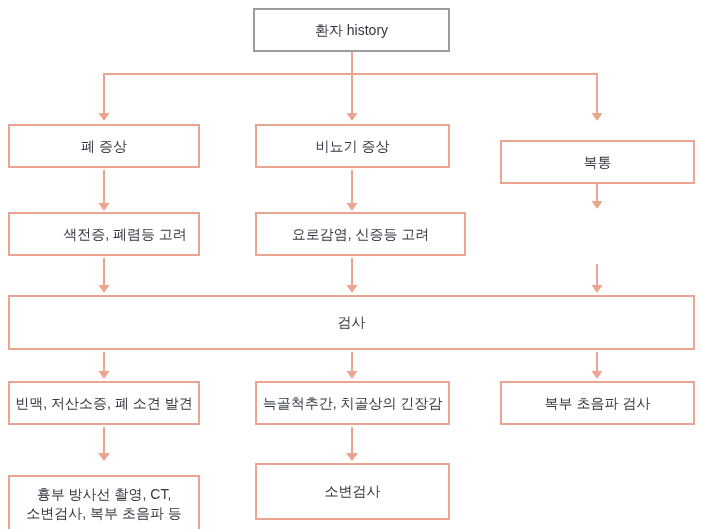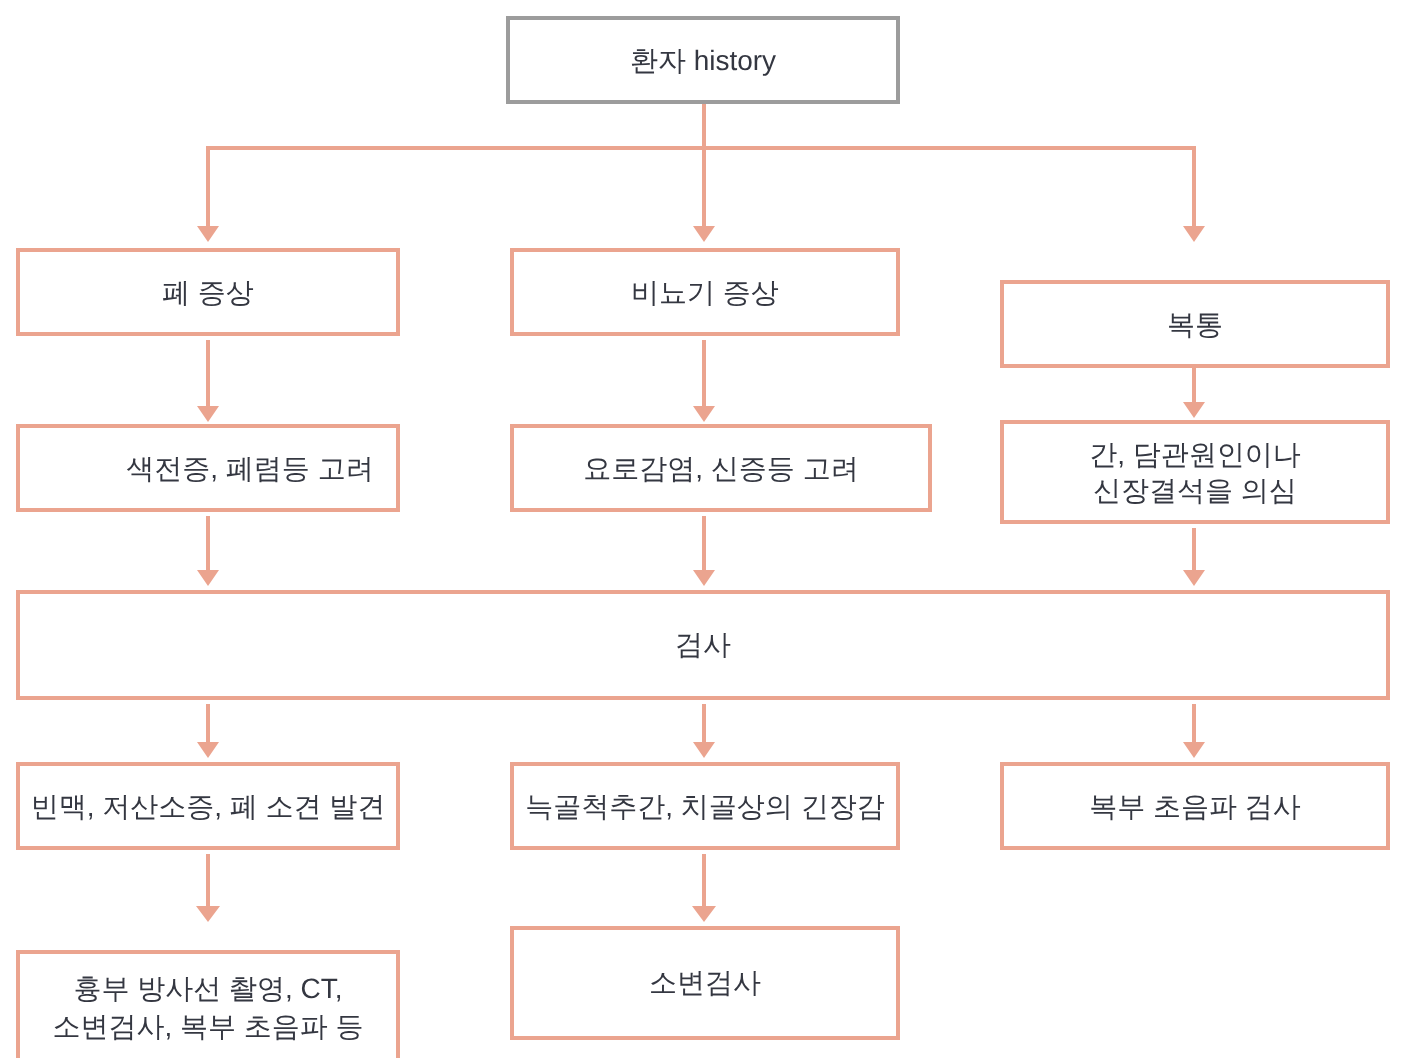--- a/index.html
+++ b/index.html
@@ -87,24 +87,20 @@
   <div class="node" style="left:500px;top:140px;width:195px;height:44px;">
     <span>복통</span>
   </div>
 
   <div class="node" style="left:8px;top:212px;width:192px;height:44px;padding-left:42px;">
     <span>색전증, 폐렴등 고려</span>
   </div>
   <div class="node" style="left:255px;top:212px;width:211px;height:44px;">
     <span>요로감염, 신증등 고려</span>
   </div>
-  <div class="node multiline" style="left:500px;top:210px;width:195px;height:52px;">
-    <span>간, 담관원인이나</span>
-    <span>신장결석을 의심</span>
-  </div>
 
   <div class="node" style="left:8px;top:295px;width:687px;height:55px;">
     <span>검사</span>
   </div>
 
   <div class="node" style="left:8px;top:381px;width:192px;height:44px;">
     <span>빈맥, 저산소증, 폐 소견 발견</span>
   </div>
   <div class="node" style="left:500px;top:381px;width:195px;height:44px;">
     <span>복부 초음파 검사</span>

